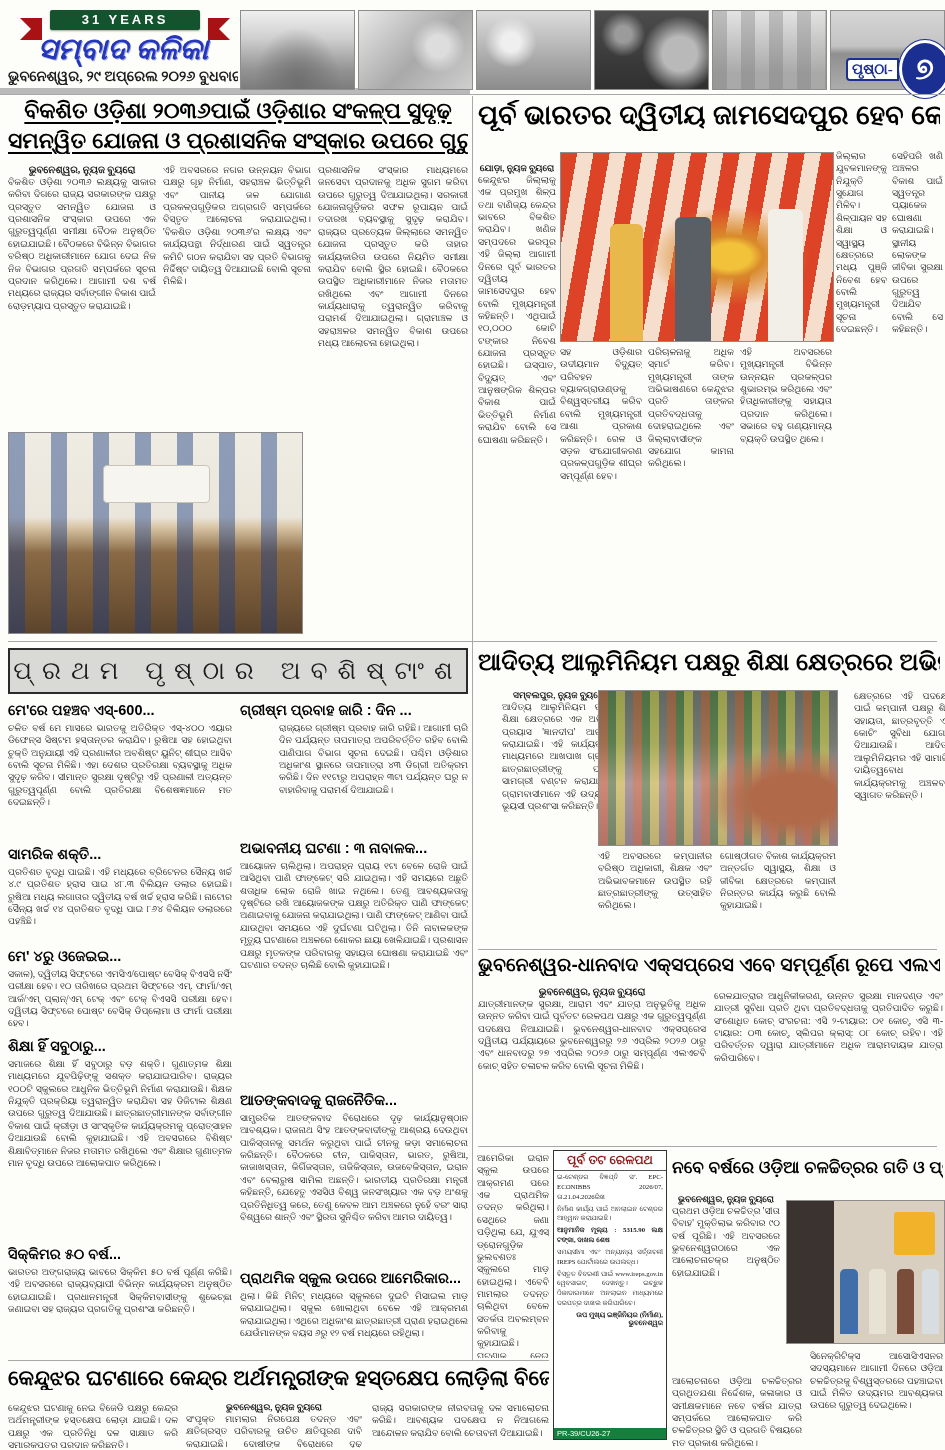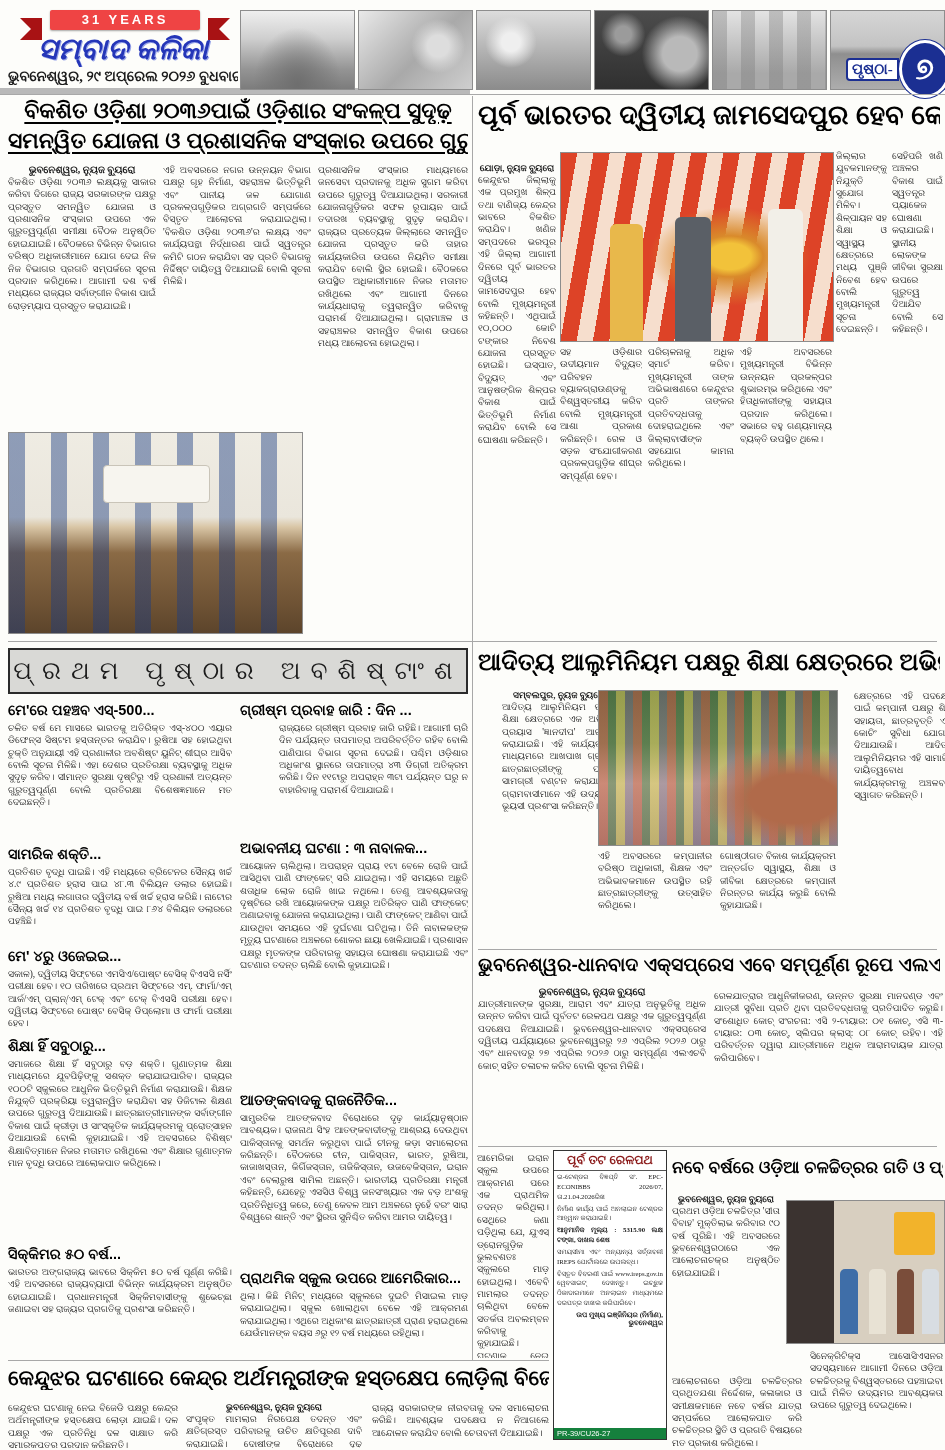--- a/index.html
+++ b/index.html
@@ -1,20 +1,20 @@
 <!DOCTYPE html>
 <html><head>
 <meta charset="utf-8">
 <style>
   html,body{margin:0;padding:0;background:#e9e9e4;}
   .page{position:relative;width:945px;height:1450px;background:#fdfdfa;margin:0 auto;
         font-family:"Liberation Serif", serif;color:#1a1a1a;overflow:hidden;}
   .abs{position:absolute;}
   
-  .ribbon{background:#ef4444;color:#fff;font-family:"Liberation Sans",sans-serif;
+  .ribbon{background:#14532d;color:#fff;font-family:"Liberation Sans",sans-serif;
           font-weight:bold;font-size:13px;letter-spacing:3px;text-align:center;line-height:20px;
           border-radius:2px;box-shadow:0 1px 2px rgba(0,0,0,.35);}
   .ribbon:before,.ribbon:after{content:"";position:absolute;top:8px;border:11px solid #a81214;}
   .ribbon:before{left:-30px;border-left-color:transparent;}
   .ribbon:after{right:-30px;border-right-color:transparent;}
   .logo{color:#2536b8;font-weight:bold;font-style:italic;font-size:30px;text-align:center;
         white-space:nowrap;overflow:hidden;text-shadow:1px 1px 0 #9aa6e8;}
   .dateline{font-weight:bold;font-size:14.5px;white-space:nowrap;overflow:hidden;}
   .mast-rule{background:#b9b9b9;}
   .strip-photo{border:1px solid #9a9a9a;}
@@ -136,21 +136,21 @@
 
   <div class="abs bcol" style="left:560px;top:346px;width:82px;height:290px;">ସହ ଓଡ଼ିଶାର ଉଦୀୟମାନ ବିଦ୍ୟୁତ୍ ପରିବହନ ବ୍ୟାକଗ୍ରାଉଣ୍ଡକୁ ବିଶ୍ୱସ୍ତରୀୟ କରିବ ବୋଲି ମୁଖ୍ୟମନ୍ତ୍ରୀ ଆଶା ପ୍ରକାଶ କରିଛନ୍ତି। ରେଳ ଓ ସଡ଼କ ସଂଯୋଗୀକରଣ ପ୍ରକଳ୍ପଗୁଡ଼ିକ ଶୀଘ୍ର ସମ୍ପୂର୍ଣ୍ଣ ହେବ।</div>
   <div class="abs bcol" style="left:648px;top:346px;width:86px;height:290px;">ପରିଚାଳନାକୁ ଅଧିକ ସ୍ମାର୍ଟ କରିବ। ମୁଖ୍ୟମନ୍ତ୍ରୀ ତାଙ୍କ ଅଭିଭାଷଣରେ କେନ୍ଦୁଝର ପ୍ରତି ତାଙ୍କର ପ୍ରତିବଦ୍ଧତାକୁ ଦୋହରାଇଥିଲେ ଏବଂ ଜିଲ୍ଲାବାସୀଙ୍କ ସହଯୋଗ କାମନା କରିଥିଲେ।</div>
   <div class="abs bcol" style="left:740px;top:346px;width:92px;height:290px;">ଏହି ଅବସରରେ ମୁଖ୍ୟମନ୍ତ୍ରୀ ବିଭିନ୍ନ ଉନ୍ନୟନ ପ୍ରକଳ୍ପର ଶୁଭାରମ୍ଭ କରିଥିଲେ ଏବଂ ହିତାଧିକାରୀଙ୍କୁ ସହାୟତା ପ୍ରଦାନ କରିଥିଲେ। ସଭାରେ ବହୁ ଗଣ୍ୟମାନ୍ୟ ବ୍ୟକ୍ତି ଉପସ୍ଥିତ ଥିଲେ।</div>
 
   <div class="abs hrule" style="left:8px;top:641px;width:929px;"></div>
 
   <div class="abs section-box" style="left:8px;top:648px;width:456px;height:42px;">ପ୍ରଥମ ପୃଷ୍ଠାର ଅବଶିଷ୍ଟାଂଶ</div>
 
   <div class="abs" style="left:8px;top:696px;width:224px;height:662px;overflow:hidden;">
-    <div class="subhead">ମେ'ରେ ପହଞ୍ଚବ ଏସ୍-500...</div>
+    <div class="subhead">ମେ'ରେ ପହଞ୍ଚବ ଏସ୍-600...</div>
     <div class="bcol" style="height:118px;">ଚଳିତ ବର୍ଷ ମେ ମାସରେ ଭାରତକୁ ଅତିରିକ୍ତ ଏସ୍-୪୦୦ ଏୟାର ଡିଫେନ୍ସ ସିଷ୍ଟମ ହସ୍ତାନ୍ତର କରାଯିବ। ରୁଷିଆ ସହ ହୋଇଥିବା ଚୁକ୍ତି ଅନୁଯାୟୀ ଏହି ପ୍ରଣାଳୀର ଅବଶିଷ୍ଟ ୟୁନିଟ୍ ଶୀଘ୍ର ଆସିବ ବୋଲି ସୂଚନା ମିଳିଛି। ଏହା ଦେଶର ପ୍ରତିରକ୍ଷା ବ୍ୟବସ୍ଥାକୁ ଅଧିକ ସୁଦୃଢ଼ କରିବ। ସୀମାନ୍ତ ସୁରକ୍ଷା ଦୃଷ୍ଟିରୁ ଏହି ପ୍ରଣାଳୀ ଅତ୍ୟନ୍ତ ଗୁରୁତ୍ୱପୂର୍ଣ୍ଣ ବୋଲି ପ୍ରତିରକ୍ଷା ବିଶେଷଜ୍ଞମାନେ ମତ ଦେଇଛନ୍ତି।</div>
     <div class="subhead">ସାମରିକ ଶକ୍ତି...</div>
     <div class="bcol" style="height:76px;">ପ୍ରତିଶତ ବୃଦ୍ଧି ପାଇଛି। ଏହି ମଧ୍ୟରେ ବ୍ରିଟେନର ସୈନ୍ୟ ଖର୍ଚ୍ଚ ୪.୯ ପ୍ରତିଶତ ହ୍ରାସ ପାଇ ୪୮.୩ ବିଲିୟନ ଡଲାର ହୋଇଛି। ରୁଷିଆ ମଧ୍ୟ ଲଗାତାର ଦ୍ୱିତୀୟ ବର୍ଷ ଖର୍ଚ୍ଚ ହ୍ରାସ କରିଛି। ନାଟୋର ସୈନ୍ୟ ଖର୍ଚ୍ଚ ୧୪ ପ୍ରତିଶତ ବୃଦ୍ଧି ପାଇ ୮୬୪ ବିଲିୟନ ଡଲାରରେ ପହଞ୍ଚିଛି।</div>
     <div class="subhead">ମେ' ୪ରୁ ଓଜେଇଇ...</div>
     <div class="bcol" style="height:64px;">ସକାଳ), ଦ୍ୱିତୀୟ ସିଫ୍ଟରେ ଏମସିଏ/ପୋଷ୍ଟ ବେସିକ୍ ବିଏସସି ନର୍ସିଂ ପରୀକ୍ଷା ହେବ। ୧୦ ତାରିଖରେ ପ୍ରଥମ ସିଫ୍ଟରେ ଏମ୍. ଫାର୍ମା/ଏମ୍ ଆର୍କ/ଏମ୍ ପ୍ଲାନ୍/ଏମ୍ ଟେକ୍ ଏବଂ ଟେକ୍ ବିଏସସି ପରୀକ୍ଷା ହେବ। ଦ୍ୱିତୀୟ ସିଫ୍ଟରେ ପୋଷ୍ଟ ବେସିକ୍ ଡିପ୍ଲୋମା ଓ ଫାର୍ମା ପରୀକ୍ଷା ହେବ।</div>
     <div class="subhead">ଶିକ୍ଷା ହିଁ ସବୁଠାରୁ...</div>
     <div class="bcol" style="height:182px;">ସମାଜରେ ଶିକ୍ଷା ହିଁ ସବୁଠାରୁ ବଡ଼ ଶକ୍ତି। ଗୁଣାତ୍ମକ ଶିକ୍ଷା ମାଧ୍ୟମରେ ଯୁବପିଢ଼ିଙ୍କୁ ସଶକ୍ତ କରାଯାଇପାରିବ। ରାଜ୍ୟର ୧୦୦ଟି ସ୍କୁଲରେ ଆଧୁନିକ ଭିତ୍ତିଭୂମି ନିର୍ମାଣ କରାଯାଉଛି। ଶିକ୍ଷକ ନିଯୁକ୍ତି ପ୍ରକ୍ରିୟା ତ୍ୱରାନ୍ୱିତ କରାଯିବା ସହ ଡିଜିଟାଲ ଶିକ୍ଷଣ ଉପରେ ଗୁରୁତ୍ୱ ଦିଆଯାଉଛି। ଛାତ୍ରଛାତ୍ରୀମାନଙ୍କ ସର୍ବାଙ୍ଗୀନ ବିକାଶ ପାଇଁ କ୍ରୀଡ଼ା ଓ ସାଂସ୍କୃତିକ କାର୍ଯ୍ୟକ୍ରମକୁ ପ୍ରୋତ୍ସାହନ ଦିଆଯାଉଛି ବୋଲି କୁହାଯାଇଛି। ଏହି ଅବସରରେ ବିଶିଷ୍ଟ ଶିକ୍ଷାବିତ୍‌ମାନେ ନିଜର ମତାମତ ରଖିଥିଲେ ଏବଂ ଶିକ୍ଷାର ଗୁଣାତ୍ମକ ମାନ ବୃଦ୍ଧି ଉପରେ ଆଲୋକପାତ କରିଥିଲେ।</div>
     <div class="subhead">ସିକ୍କିମର ୫୦ ବର୍ଷ...</div>
     <div class="bcol" style="height:96px;">ଭାରତର ଅଙ୍ଗରାଜ୍ୟ ଭାବରେ ସିକ୍କିମ ୫୦ ବର୍ଷ ପୂର୍ଣ୍ଣ କରିଛି। ଏହି ଅବସରରେ ରାଜ୍ୟବ୍ୟାପୀ ବିଭିନ୍ନ କାର୍ଯ୍ୟକ୍ରମ ଅନୁଷ୍ଠିତ ହୋଇଯାଇଛି। ପ୍ରଧାନମନ୍ତ୍ରୀ ସିକ୍କିମବାସୀଙ୍କୁ ଶୁଭେଚ୍ଛା ଜଣାଇବା ସହ ରାଜ୍ୟର ପ୍ରଗତିକୁ ପ୍ରଶଂସା କରିଛନ୍ତି।</div>
   </div>

